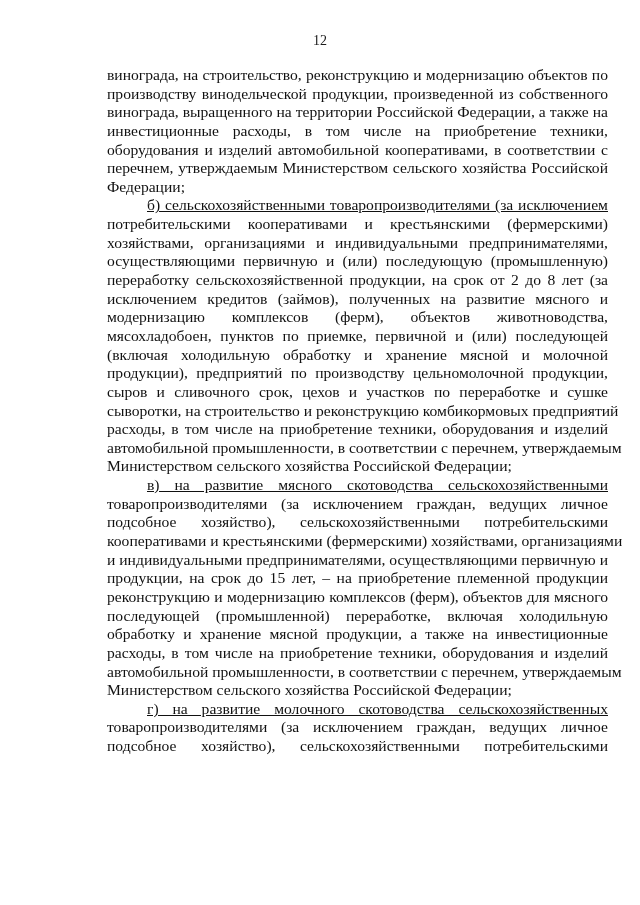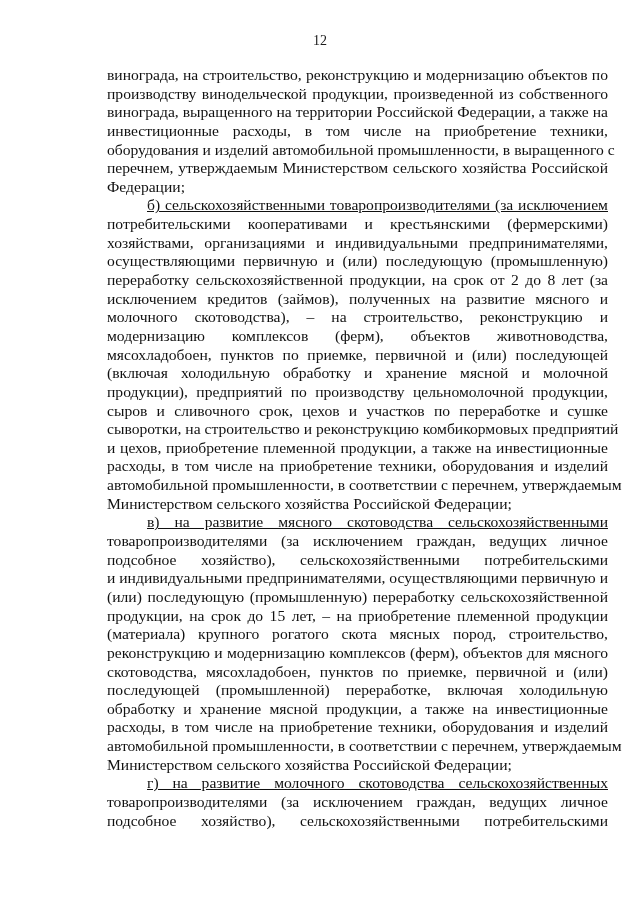--- a/index.html
+++ b/index.html
@@ -24,53 +24,49 @@
 <body>
 
 <div class="page-number">12</div>
 
 <div class="body-text" id="body-text">
     <div>
       <span class="line">винограда, на строительство, реконструкцию и модернизацию объектов по</span>
       <span class="line">производству винодельческой продукции, произведенной из собственного</span>
       <span class="line">винограда, выращенного на территории Российской Федерации, а также на</span>
       <span class="line">инвестиционные расходы, в том числе на приобретение техники,</span>
-      <span class="line">оборудования и изделий автомобильной промышленности, в выращенного с</span>
+      <span class="line">оборудования и изделий автомобильной кооперативами, в соответствии с</span>
       <span class="line">перечнем, утверждаемым Министерством сельского хозяйства Российской</span>
       <span class="line last">Федерации;</span>
     </div>
     <div>
       <span class="line indent">б) сельскохозяйственными товаропроизводителями (за исключением</span>
       <span class="line">потребительскими кооперативами и крестьянскими (фермерскими)</span>
       <span class="line">хозяйствами, организациями и индивидуальными предпринимателями,</span>
       <span class="line">осуществляющими первичную и (или) последующую (промышленную)</span>
       <span class="line">переработку сельскохозяйственной продукции, на срок от 2 до 8 лет (за</span>
       <span class="line">исключением кредитов (займов), полученных на развитие мясного и</span>
-      <span class="line">молочного скотоводства), – на строительство, реконструкцию и</span>
       <span class="line">модернизацию комплексов (ферм), объектов животноводства,</span>
       <span class="line">мясохладобоен, пунктов по приемке, первичной и (или) последующей</span>
       <span class="line">(включая холодильную обработку и хранение мясной и молочной</span>
       <span class="line">продукции), предприятий по производству цельномолочной продукции,</span>
       <span class="line">сыров и сливочного срок, цехов и участков по переработке и сушке</span>
       <span class="line">сыворотки, на строительство и реконструкцию комбикормовых предприятий</span>
-      <span class="line">и цехов, приобретение племенной продукции, а также на инвестиционные</span>
       <span class="line">расходы, в том числе на приобретение техники, оборудования и изделий</span>
       <span class="line">автомобильной промышленности, в соответствии с перечнем, утверждаемым</span>
       <span class="line last">Министерством сельского хозяйства Российской Федерации;</span>
     </div>
     <div>
       <span class="line indent">в) на развитие мясного скотоводства сельскохозяйственными</span>
       <span class="line">товаропроизводителями (за исключением граждан, ведущих личное</span>
       <span class="line">подсобное хозяйство), сельскохозяйственными потребительскими</span>
+      <span class="line">кооперативами и крестьянскими (фермерскими) хозяйствами, организациями</span>
       <span class="line">и индивидуальными предпринимателями, осуществляющими первичную и</span>
-      <span class="line">(или) последующую (промышленную) переработку сельскохозяйственной</span>
       <span class="line">продукции, на срок до 15 лет, – на приобретение племенной продукции</span>
-      <span class="line">(материала) крупного рогатого скота мясных пород, строительство,</span>
       <span class="line">реконструкцию и модернизацию комплексов (ферм), объектов для мясного</span>
-      <span class="line">скотоводства, мясохладобоен, пунктов по приемке, первичной и (или)</span>
       <span class="line">последующей (промышленной) переработке, включая холодильную</span>
       <span class="line">обработку и хранение мясной продукции, а также на инвестиционные</span>
       <span class="line">расходы, в том числе на приобретение техники, оборудования и изделий</span>
       <span class="line">автомобильной промышленности, в соответствии с перечнем, утверждаемым</span>
       <span class="line last">Министерством сельского хозяйства Российской Федерации;</span>
     </div>
     <div>
       <span class="line indent">г) на развитие молочного скотоводства сельскохозяйственных</span>
       <span class="line">товаропроизводителями (за исключением граждан, ведущих личное</span>
       <span class="line">подсобное хозяйство), сельскохозяйственными потребительскими</span>

